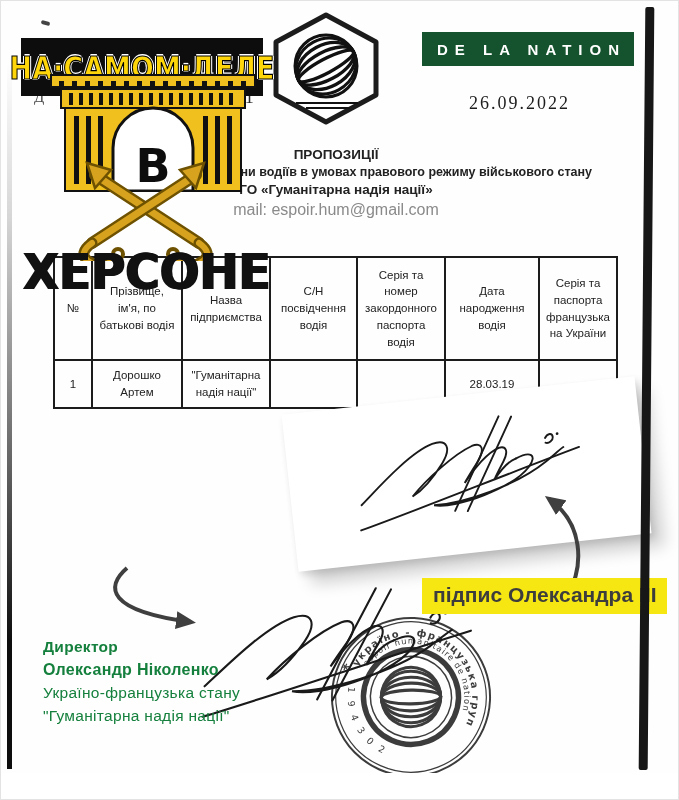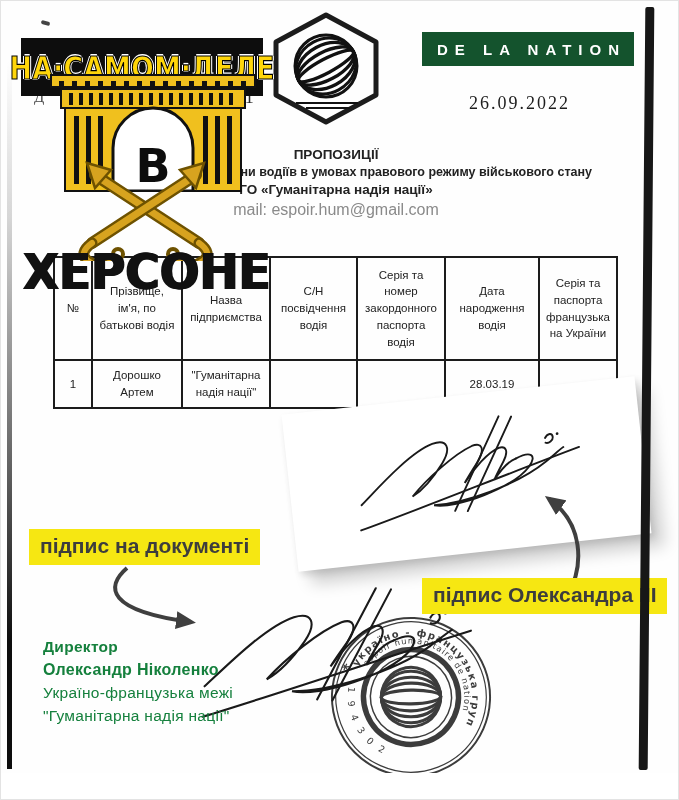--- a/index.html
+++ b/index.html
@@ -243,27 +243,26 @@
     </svg>
     <svg class="arrow-right" viewBox="0 0 52 112">
       <defs>
         <marker id="ahR" markerUnits="userSpaceOnUse" markerWidth="20" markerHeight="18" refX="15" refY="9" orient="auto">
           <path d="M0,0 L20,9 L0,18 Z" fill="#3f3f3f"></path>
         </marker>
       </defs>
       <path d="M34,110 C52,78 50,36 16,12" fill="none" stroke="#3f3f3f" stroke-width="4" marker-end="url(#ahR)"></path>
     </svg>
 
-    <div class="hl hl-left" style="background:#f6e712">підпис на документі</div>
     <div class="hl hl-right" style="background:#f6e712">підпис Олександра ІІІ</div>
 
     <div class="signer">
       <div class="b" style="font-size:15.5px">Директор</div>
       <div class="b">Олександр Ніколенко</div>
-      <div class="r">Україно-французька межі</div>
+      <div class="r">Україно-французька стану</div>
       <div class="r">"Гуманітарна надія нації"</div>
     </div>
 
     <svg class="docsig" viewBox="0 0 300 150">
       <g fill="none" stroke="#1a1a1a" stroke-width="2.2" stroke-linecap="round">
         <path d="M10,104 C34,84 78,44 108,36 C128,31 132,44 118,62 C104,80 88,94 76,100 C96,80 134,52 158,44 C172,40 174,50 164,64 C156,74 148,84 144,90 C158,72 178,54 192,50 C202,48 204,56 196,68 C190,77 184,86 182,90 C192,78 204,68 212,66"></path>
         <path d="M212,66 C232,58 240,64 228,78 C206,102 130,122 102,114 C140,116 210,100 250,74 C262,66 270,60 274,58"></path>
         <path d="M196,10 L128,124"></path>
         <path d="M212,12 L144,126"></path>
         <path d="M6,136 C80,118 200,84 294,60"></path>

